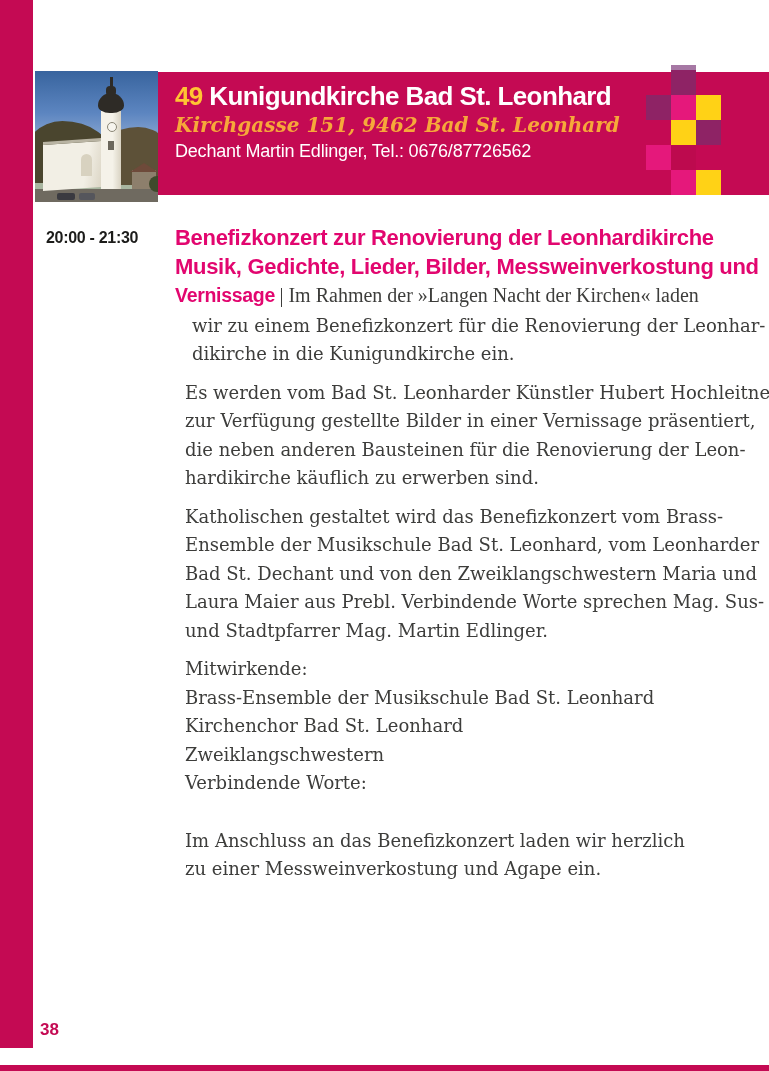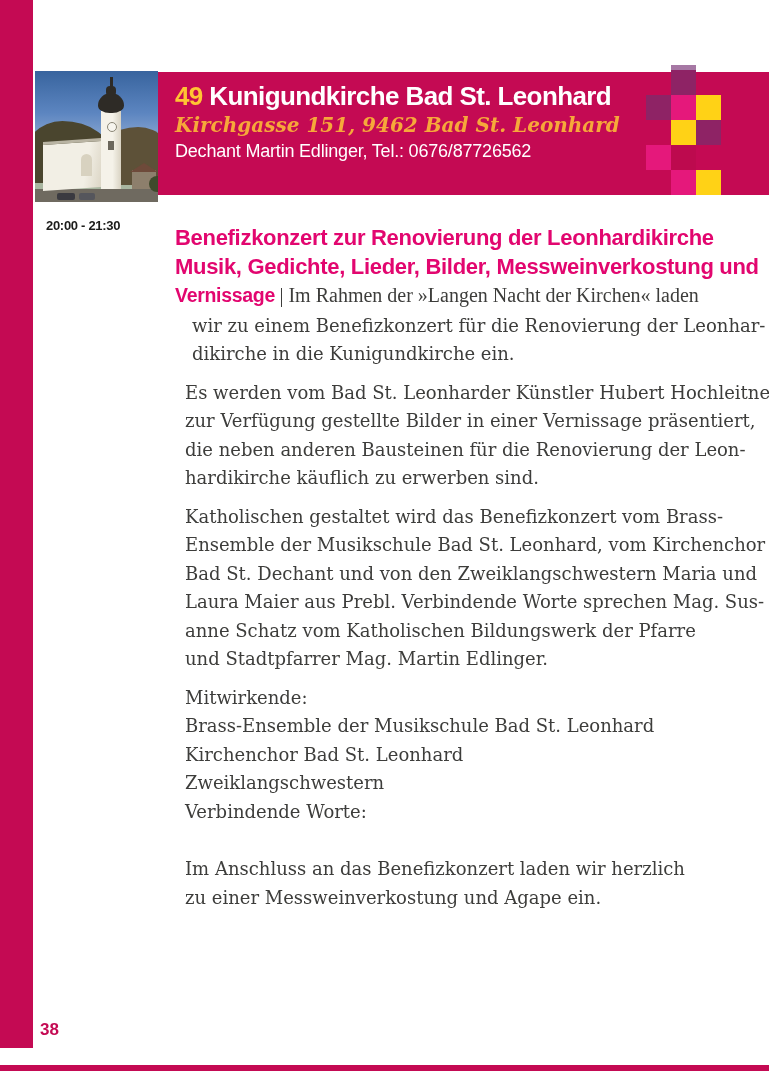--- a/index.html
+++ b/index.html
@@ -44,21 +44,21 @@
            border-right:14px solid transparent;border-bottom:9px solid #6e4a3a;background:none;}
   .ph-car1{left:22px;bottom:2px;width:18px;height:7px;background:#3a3a40;border-radius:2px;}
   .ph-car2{left:44px;bottom:2px;width:16px;height:7px;background:#55565c;border-radius:2px;}
   .ph-bush{left:114px;bottom:10px;width:16px;height:16px;background:#3f4a2c;border-radius:50%;}
 
   
   .mosaic{position:absolute;left:0;top:0;}
   .sq{position:absolute;width:25px;height:25px;}
 
   
-  .time{position:absolute;left:46px;top:212px;font-weight:bold;font-size:13px;line-height:28.5px;
+  .time{position:absolute;left:46px;top:224px;font-weight:bold;font-size:16px;line-height:28.5px;
         letter-spacing:-0.3px;color:#1c1c1a;white-space:nowrap;}
   .event-col{position:absolute;left:175px;top:224px;width:592px;}
   .tline{line-height:28.5px;white-space:nowrap;}
   .title-lines .tline{color:var(--magenta);font-weight:bold;font-size:22px;letter-spacing:-0.3px;}
   .mixed-line{line-height:28.5px;white-space:nowrap;}
   .bold-magenta{color:var(--magenta);font-weight:bold;font-size:19.5px;letter-spacing:-0.3px;}
   .serif{font-family:Liberation Serif, serif;font-size:20px;color:var(--body);}
   .para .tline{font-family:"DejaVu Serif",serif;font-size:18px;color:var(--body);}
   .para{padding-left:10px;}
   .intro-cont{padding-left:17px;}
@@ -135,24 +135,23 @@
     <div class="gap"></div>
     <div class="para">
         <div class="tline">Es werden vom Bad St. Leonharder Künstler Hubert Hochleitner</div>
         <div class="tline">zur Verfügung gestellte Bilder in einer Vernissage präsentiert,</div>
         <div class="tline">die neben anderen Bausteinen für die Renovierung der Leon-</div>
         <div class="tline">hardikirche käuflich zu erwerben sind.</div>
       </div>
     <div class="gap"></div>
     <div class="para">
         <div class="tline">Katholischen gestaltet wird das Benefizkonzert vom Brass-</div>
-        <div class="tline">Ensemble der Musikschule Bad St. Leonhard, vom Kirchenchor</div>
+        <div class="tline">Ensemble der Musikschule Bad St. Leonhard, vom Leonharder</div>
         <div class="tline">Bad St. Dechant und von den Zweiklangschwestern Maria und</div>
         <div class="tline">Laura Maier aus Prebl. Verbindende Worte sprechen Mag. Sus-</div>
-        <div class="tline">anne Schatz vom Katholischen Bildungswerk der Pfarre</div>
         <div class="tline">und Stadtpfarrer Mag. Martin Edlinger.</div>
       </div>
     <div class="gap"></div>
     <div class="para">
         <div class="tline">Mitwirkende:</div>
         <div class="tline">Brass-Ensemble der Musikschule Bad St. Leonhard</div>
         <div class="tline">Kirchenchor Bad St. Leonhard</div>
         <div class="tline">Zweiklangschwestern</div>
         <div class="tline">Verbindende Worte:</div>
       </div>

